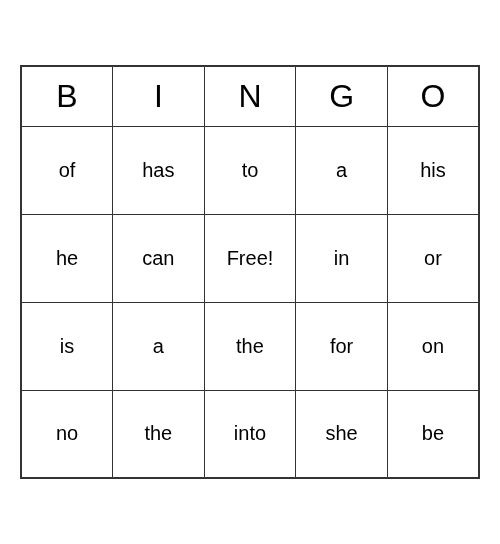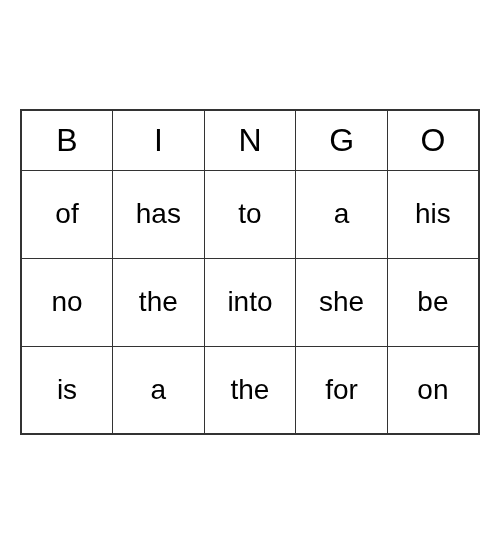--- a/index.html
+++ b/index.html
@@ -23,21 +23,21 @@
       border-collapse: collapse;
       width: 460px;
     }
 
     .bingo-card td, .bingo-card th {
       border: 1.5px solid #333;
       text-align: center;
       vertical-align: middle;
       width: 92px;
       height: 88px;
-      font-size: 28px;
+      font-size: 20px;
     }
 
     .bingo-card thead th {
       height: 60px;
       font-size: 32px;
       font-weight: normal;
     }
   </style>
 </head>
 <body>
@@ -54,27 +54,34 @@
   </thead>
   <tbody id="bingo-body">
   <tr>
         <td>of</td>
         <td>has</td>
         <td>to</td>
         <td>a</td>
         <td>his</td>
       </tr>
       <tr>
-        <td>no</td>
-        <td>the</td>
-        <td>into</td>
-        <td>she</td>
-        <td>be</td>
+        <td>he</td>
+        <td>can</td>
+        <td>Free!</td>
+        <td>in</td>
+        <td>or</td>
       </tr>
       <tr>
         <td>is</td>
         <td>a</td>
         <td>the</td>
         <td>for</td>
         <td>on</td>
       </tr>
+      <tr>
+        <td>no</td>
+        <td>the</td>
+        <td>into</td>
+        <td>she</td>
+        <td>be</td>
+      </tr>
     </tbody>
 </table>
 
 </body></html>

